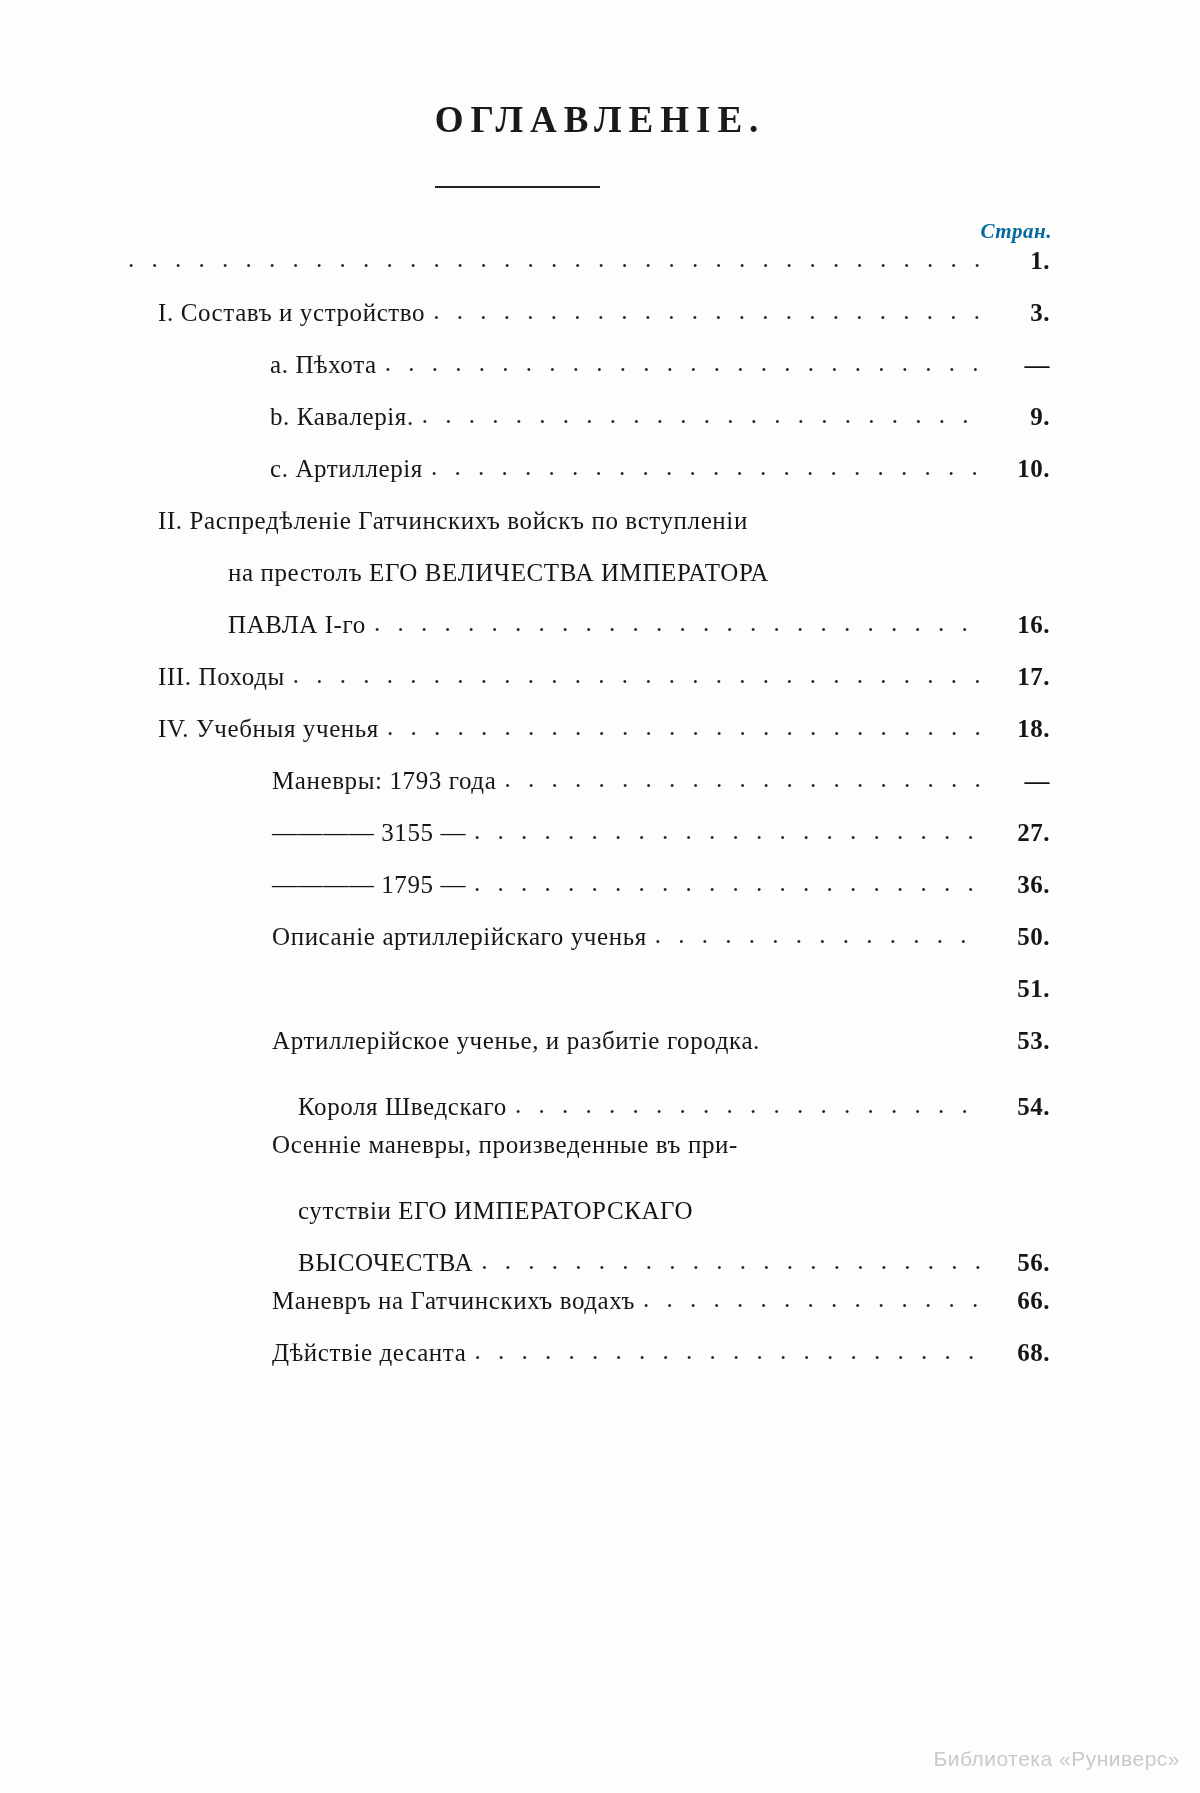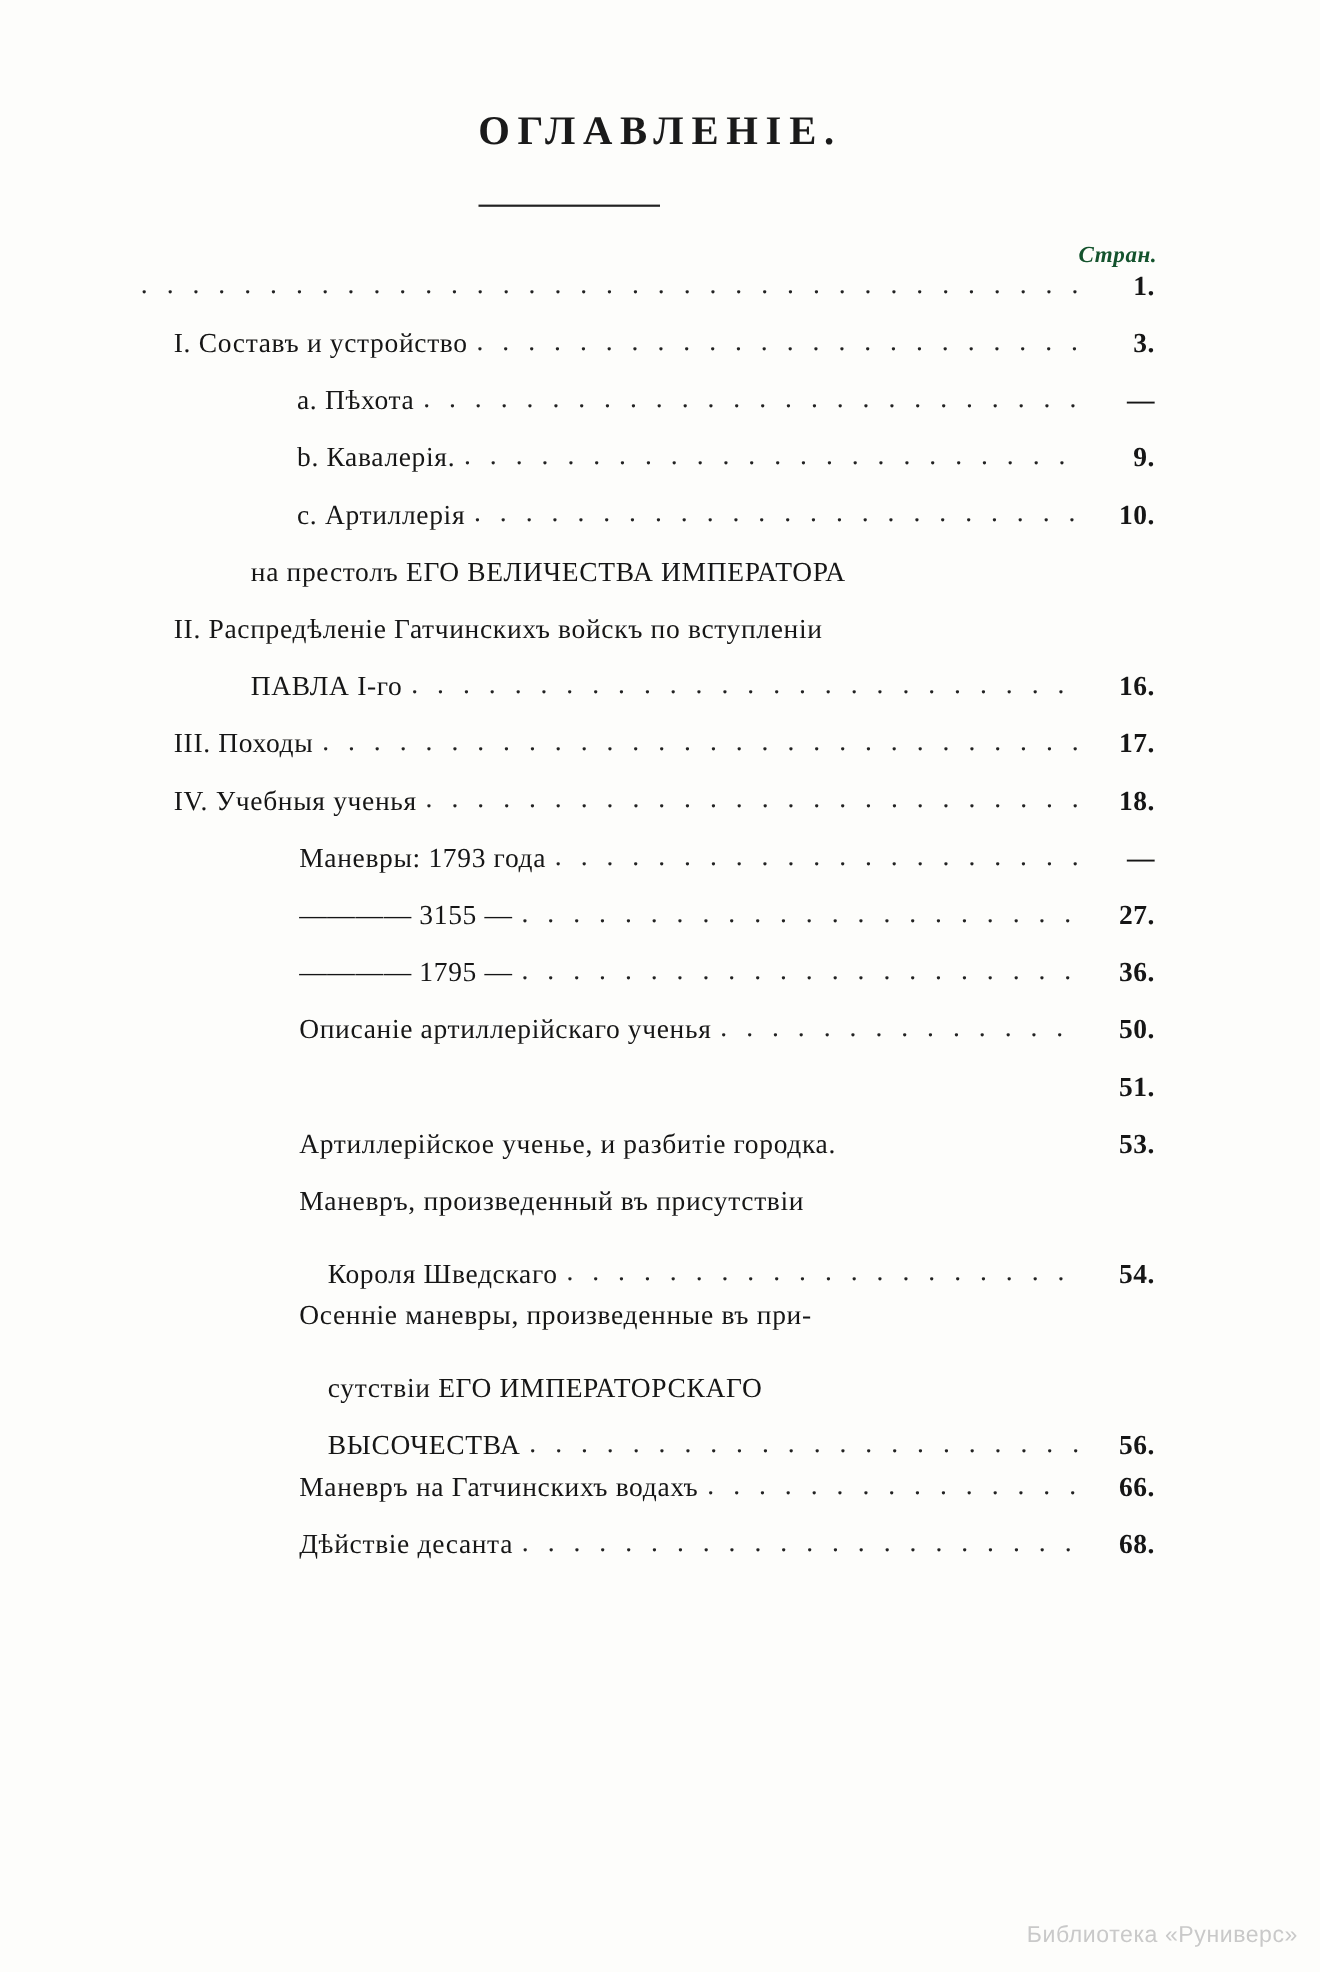--- a/index.html
+++ b/index.html
@@ -43,21 +43,21 @@
     height: 0;
     border-top: 2px solid #222;
   }
   .pagehead {
     position: absolute;
     right: 148px;
     top: 219px;
     font-style: italic;
     font-size: 21px;
     font-weight: 600;
-    color: #14532d;
+    color: #0369a1;
     letter-spacing: 0.5px;
   }
   .toc {
     position: absolute;
     left: 120px;
     top: 248px;
     width: 960px;
   }
   .entry {
     position: relative;
@@ -141,26 +141,26 @@
       <div class="entry ind2">
         <span class="lbl">b.  Кавалерія.</span>
         <span class="dots">. . . . . . . . . . . . . . . . . . . . . . . . . . . . . . . . . . . . . . . .</span>
         <span class="num">9.</span>
       </div>
       <div class="entry ind2">
         <span class="lbl">c.  Артиллерія</span>
         <span class="dots">. . . . . . . . . . . . . . . . . . . . . . . . . . . . . . . . . . . . . . . .</span>
         <span class="num">10.</span>
       </div>
+      <div class="entry ind1 cont nodots">
+        <span class="lbl">II.  Распредѣленіе Гатчинскихъ войскъ по вступленіи</span>
+      </div>
       <div class="entry ind3 cont nodots">
         <span class="lbl">на престолъ ЕГО ВЕЛИЧЕСТВА ИМПЕРАТОРА</span>
       </div>
-      <div class="entry ind1 cont nodots">
-        <span class="lbl">II.  Распредѣленіе Гатчинскихъ войскъ по вступленіи</span>
-      </div>
       <div class="entry ind3">
         <span class="lbl">ПАВЛА I-го</span>
         <span class="dots">. . . . . . . . . . . . . . . . . . . . . . . . . . . . . . . . . . . . . . . .</span>
         <span class="num">16.</span>
       </div>
       <div class="entry ind1">
         <span class="lbl">III.  Походы</span>
         <span class="dots">. . . . . . . . . . . . . . . . . . . . . . . . . . . . . . . . . . . . . . . .</span>
         <span class="num">17.</span>
       </div>
@@ -191,23 +191,20 @@
       </div>
       <div class="entry ind4 nodots">
         <span class="dots">. . . . . . . . . . . . . . . . . . . . . . . . . . . . . . . . . . . . . . . .</span>
         <span class="num">51.</span>
       </div>
       <div class="entry ind4 nodots">
         <span class="lbl">Артиллерійское ученье, и разбитіе городка.</span>
         <span class="dots">. . . . . . . . . . . . . . . . . . . . . . . . . . . . . . . . . . . . . . . .</span>
         <span class="num">53.</span>
       </div>
-      <div class="entry ind4 cont nodots">
-        <span class="lbl">Маневръ,  произведенный  въ  присутствіи</span>
-      </div>
       <div class="entry ind5">
         <span class="lbl">Короля Шведскаго</span>
         <span class="dots">. . . . . . . . . . . . . . . . . . . . . . . . . . . . . . . . . . . . . . . .</span>
         <span class="num">54.</span>
       </div>
       <div class="entry ind4 cont nodots">
         <span class="lbl">Осенніе  маневры,  произведенные  въ  при-</span>
       </div>
       <div class="entry ind5 cont nodots">
         <span class="lbl">сутствіи   ЕГО   ИМПЕРАТОРСКАГО</span>

